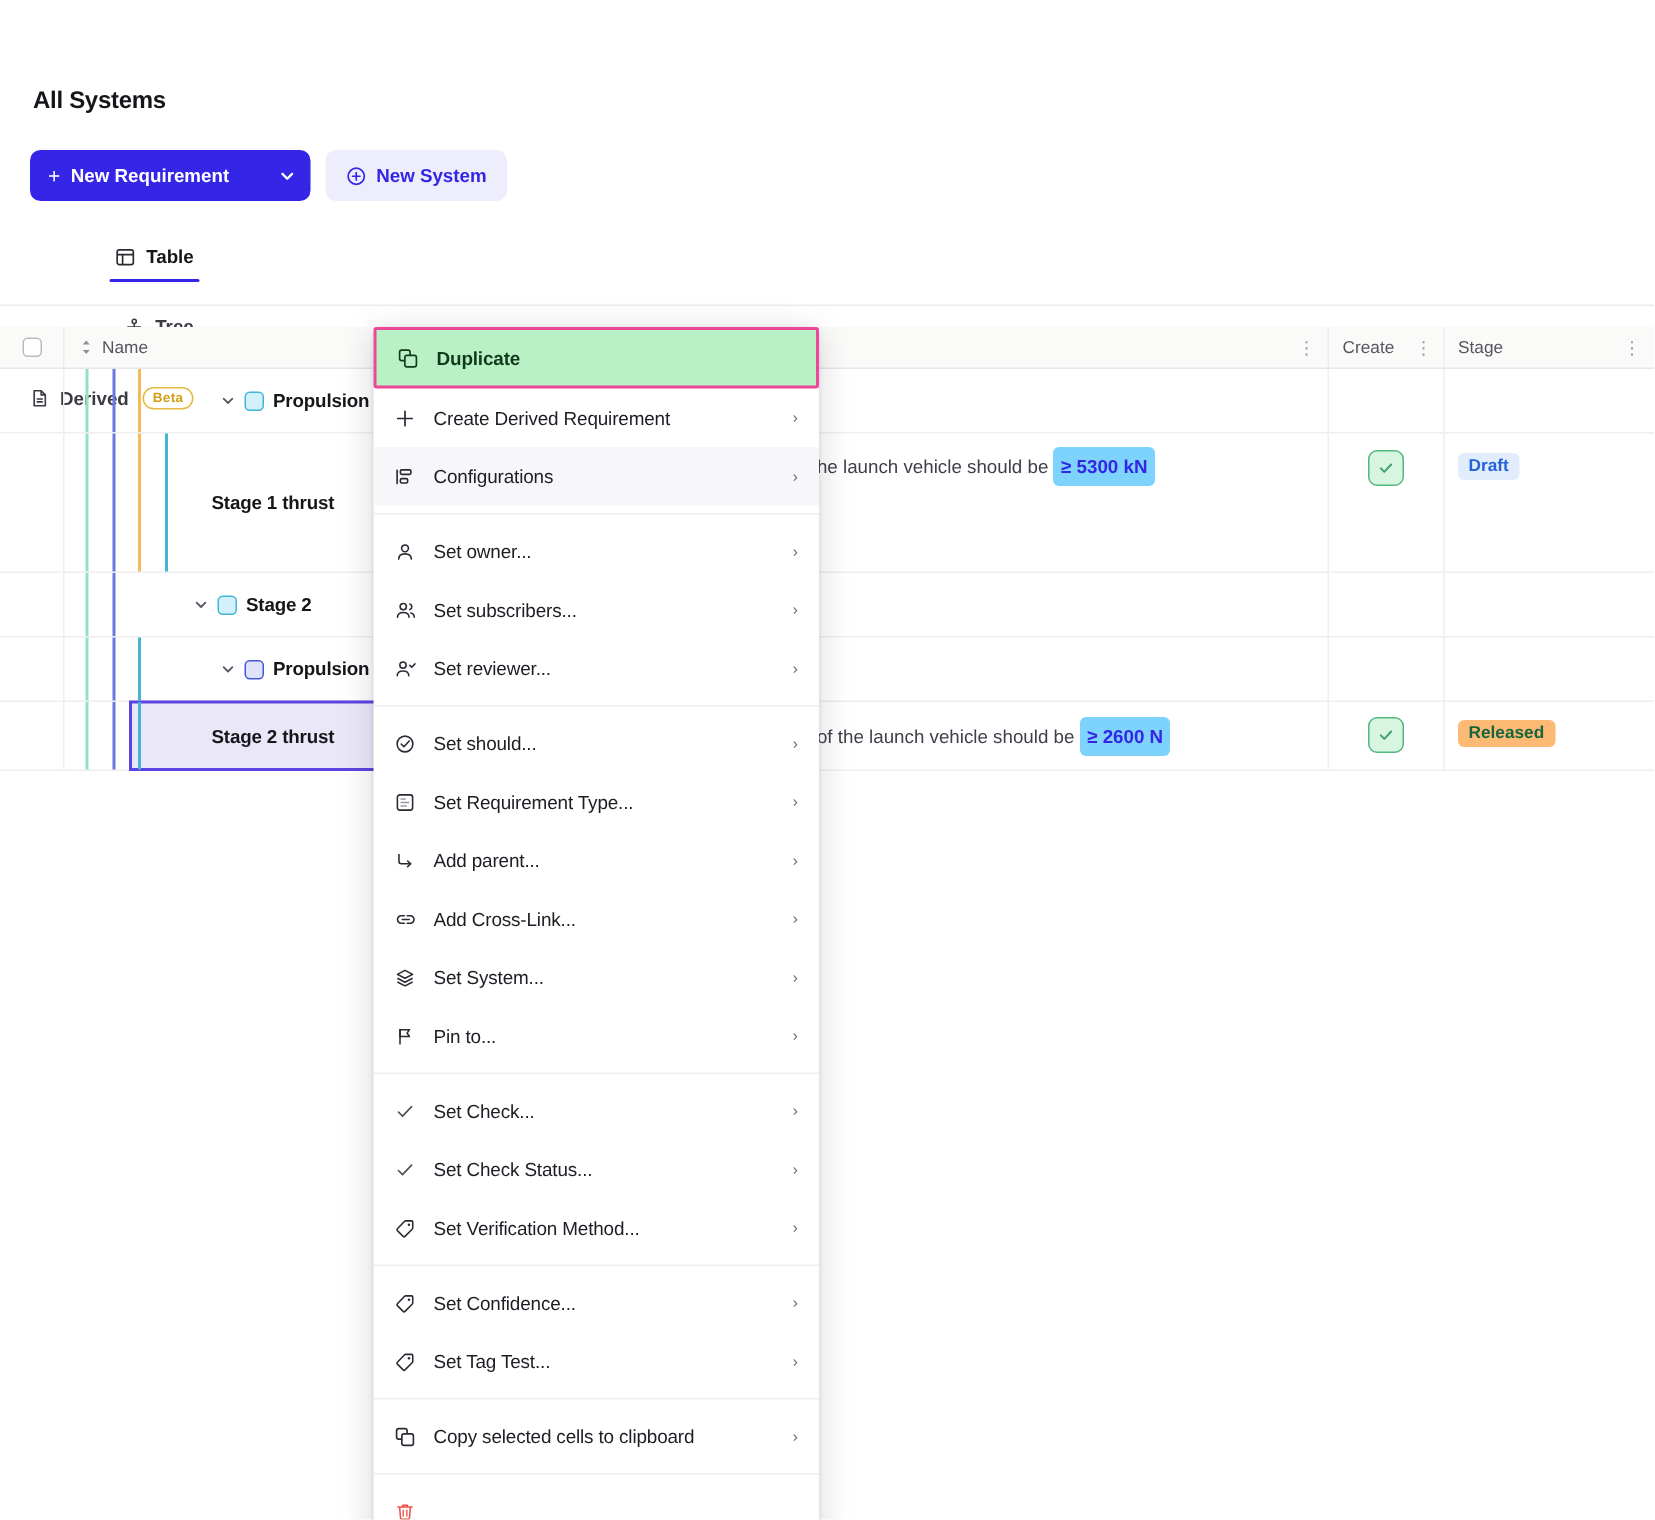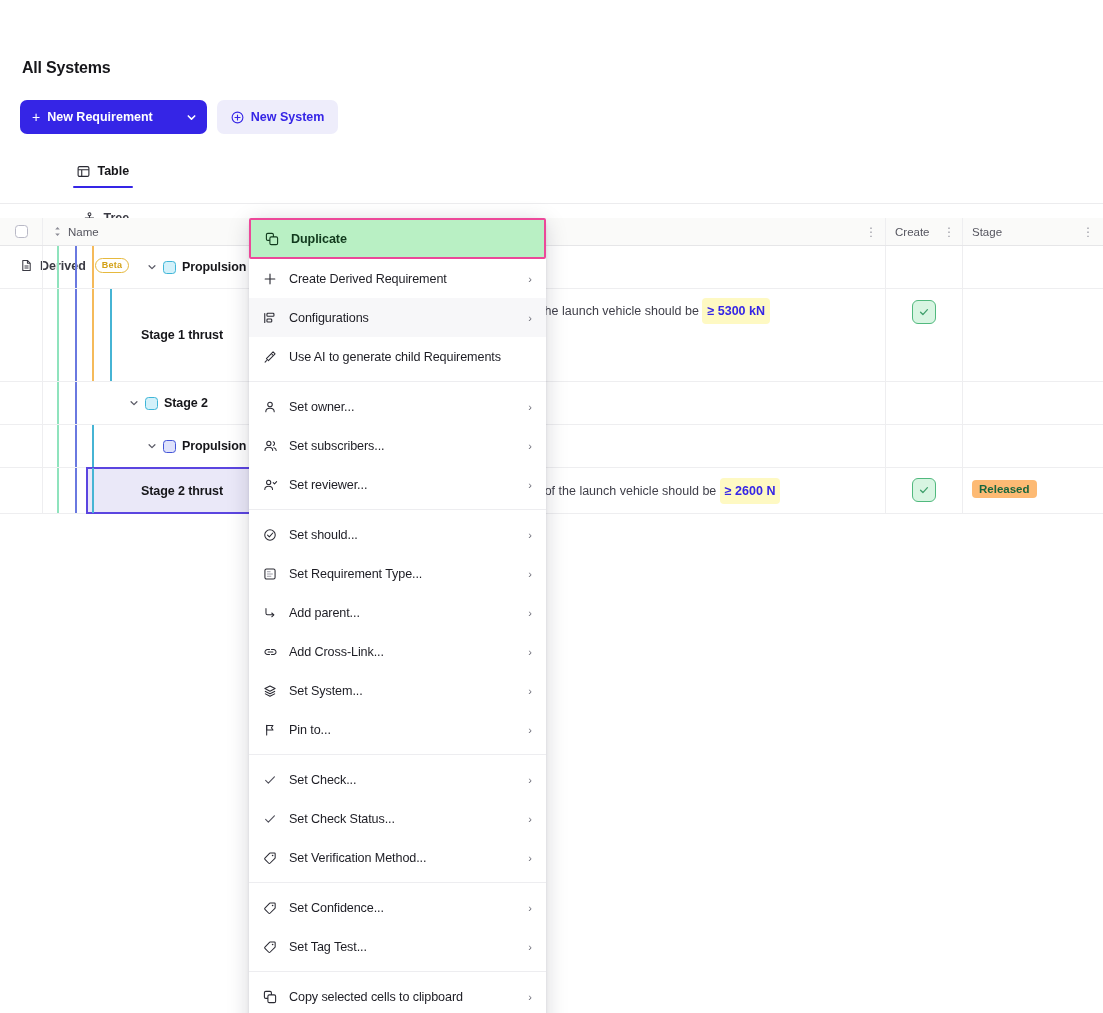--- a/index.html
+++ b/index.html
@@ -77,21 +77,21 @@
   .namebox { display: flex; align-items: center; height: 100%; position: relative; }
   .twisty { width: 16px; height: 16px; color: #5a5a66; display: flex; align-items: center; justify-content: center;
             font-size: 10px; cursor: pointer; flex: none; }
   .sq { width: 13px; height: 13px; border-radius: 3.5px; border: 1.6px solid; margin: 0 6px 0 3px; flex: none; }
   .nm { font-size: 12.5px; font-weight: bold; color: #16161a; white-space: nowrap; letter-spacing: -0.1px; }
 
   
   .guide { position: absolute; top: 0; bottom: 0; width: 1.6px; }
 
   .desc { font-size: 12.5px; color: #3f3f49; padding: 13px 10px 0 5px; line-height: 1.45; }
-  .pill-val { background: #fef9c3; color: #3525e6; font-weight: bold; border-radius: 4px; padding: 6px 5px; white-space: nowrap; }
+  .pill-val { background: #7dd3fc; color: #3525e6; font-weight: bold; border-radius: 4px; padding: 6px 5px; white-space: nowrap; }
 
   .statusbox { display: flex; align-items: flex-start; justify-content: center; padding-top: 11px; height: 100%; }
   .greenchk {
     width: 24px; height: 24px; border-radius: 6px; background: #d8f5e2; border: 1.6px solid #51b97e;
     display: flex; align-items: center; justify-content: center; cursor: pointer;
   }
   .stagebox { padding: 12px 0 0 9px; }
   .tag { display: inline-block; font-size: 11.5px; font-weight: bold; border-radius: 4px; padding: 3px 7px; }
   .tag-draft { background: #e1edfd; color: #2563d6; }
   .tag-released { background: #fdba74; color: #19663e; }
@@ -259,20 +259,23 @@
       </div>
       <div class="cell c-status">
         <div class="statusbox">
           <div class="greenchk">
             <svg width="12" height="12" viewBox="0 0 14 14">
                 <path d="M3 7.3l2.7 2.7L11 4.3" fill="none" stroke="#3f9e6b" stroke-width="1.5" stroke-linecap="round" stroke-linejoin="round"></path>
               </svg>
           </div>
         </div>
       </div>
+      <div class="cell c-stage">
+        <div class="stagebox"><span class="tag tag-draft">Draft</span></div>
+      </div>
     </div>
 
     <div class="trow" style="height:43px">
       <div class="cell c-check"></div>
       <div class="cell c-name">
         <span class="guide" style="left:14px;background:#8fe3bd"></span>
         <span class="guide" style="left:32px;background:#6a79e0"></span>
         <div class="namebox" style="padding-left:83px">
           <span class="twisty">
             <svg width="10" height="10" viewBox="0 0 12 12">
@@ -369,30 +372,20 @@
         <svg width="14" height="14" viewBox="0 0 16 16">
             <path d="M2 3v10" stroke="#2a2a33" stroke-width="1.25" stroke-linecap="round"></path>
             <rect x="4.5" y="2.6" width="8" height="3.4" rx="1" fill="none" stroke="#2a2a33" stroke-width="1.25"></rect>
             <rect x="4.5" y="9.2" width="5.5" height="3.4" rx="1" fill="none" stroke="#2a2a33" stroke-width="1.25"></rect>
           </svg>
       </span>
       <span class="mlb">Configurations</span>
       <span class="arr">›</span>
     </div>
 
-    <div class="mi">
-      <span class="mic">
-        <svg width="14" height="14" viewBox="0 0 16 16">
-            <path d="M11.5 2.2l2.3 2.3-7.6 7.6-2.3-2.3z" fill="none" stroke="#2a2a33" stroke-width="1.2" stroke-linejoin="round"></path>
-            <path d="M4 12.2l-1.6 1.6" stroke="#2a2a33" stroke-width="1.2" stroke-linecap="round"></path>
-            <circle cx="10.6" cy="5.4" r="0.9" fill="#2a2a33"></circle>
-          </svg>
-      </span>
-      <span class="mlb">Use AI to generate child Requirements</span>
-    </div>
 
     <div class="msep"></div>
 
     <div class="mi">
       <span class="mic">
         <svg width="14" height="14" viewBox="0 0 16 16">
             <circle cx="8" cy="5.2" r="2.6" fill="none" stroke="#2a2a33" stroke-width="1.2"></circle>
             <path d="M3.2 13.4c0-2.6 2.1-4 4.8-4s4.8 1.4 4.8 4" fill="none" stroke="#2a2a33" stroke-width="1.2" stroke-linecap="round"></path>
           </svg>
       </span>

